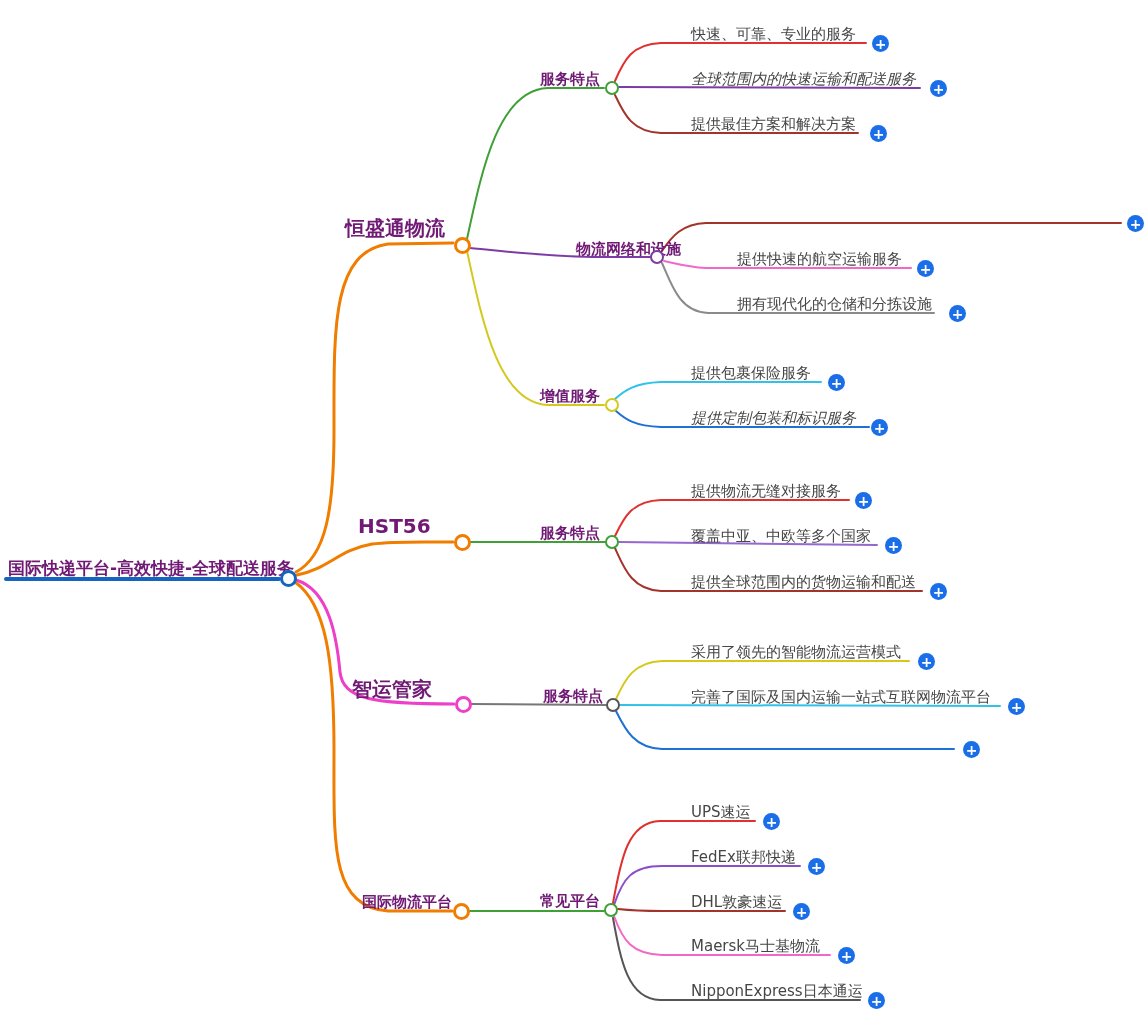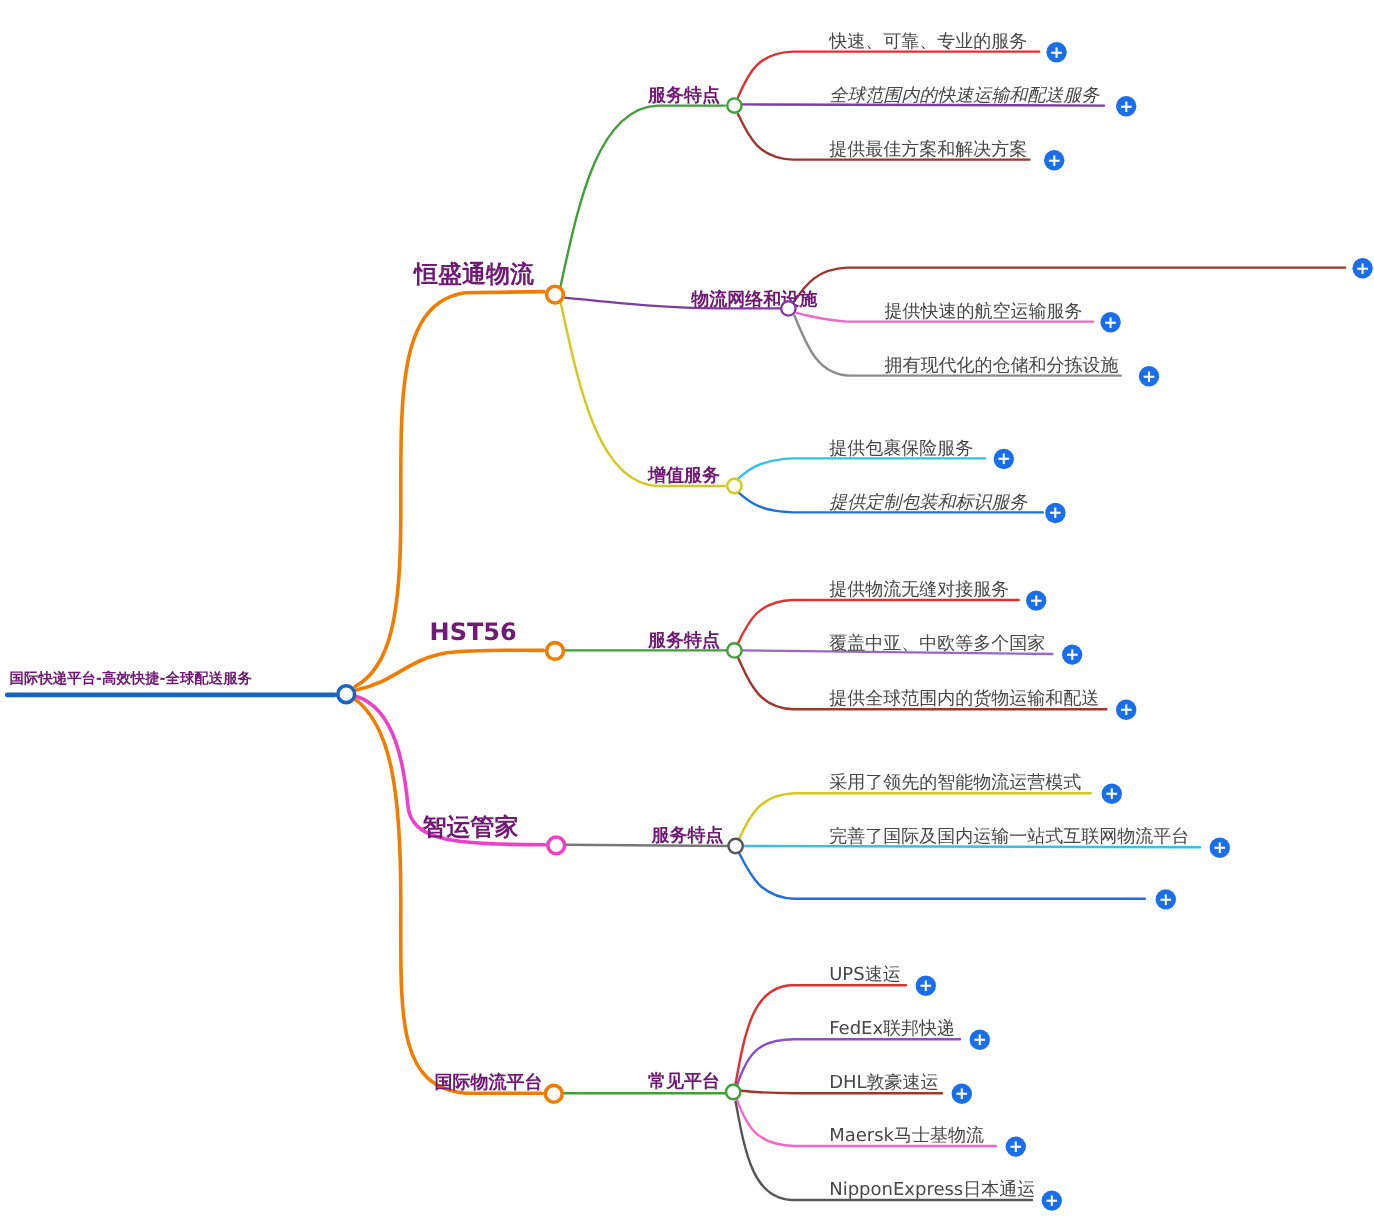--- a/index.html
+++ b/index.html
@@ -3,21 +3,21 @@
 <meta charset="utf-8">
 <style>
   html,body{margin:0;padding:0;background:#ffffff;}
   .canvas{
     position:relative;width:1145px;height:1026px;overflow:hidden;background:#ffffff;
     font-family:"DejaVu Sans","Liberation Sans",sans-serif;
   }
   svg.links{position:absolute;left:0;top:0;}
   .label{position:absolute;font-weight:bold;color:#701a75;white-space:pre;}
   .t20{font-size:20px;}
-  .t17{font-size:12px;}
+  .t17{font-size:17px;}
   .t15{font-size:15px;}
   .leaf{position:absolute;font-size:15px;color:#464646;white-space:pre;}
   .leaf.wrap{white-space:pre-line;width:396px;line-height:20px;}
   .node{position:absolute;background:#ffffff;border-radius:50%;box-sizing:border-box;cursor:pointer;}
   .node.lg{width:17px;height:17px;border:3px solid #000;}
   .node.sm{width:14px;height:14px;border:2px solid #000;}
   .plus{
     position:absolute;width:17px;height:17px;border-radius:50%;
     background:#1a6fe8;color:#ffffff;font-size:14px;font-weight:bold;
     display:flex;align-items:center;justify-content:center;line-height:1;cursor:pointer;

